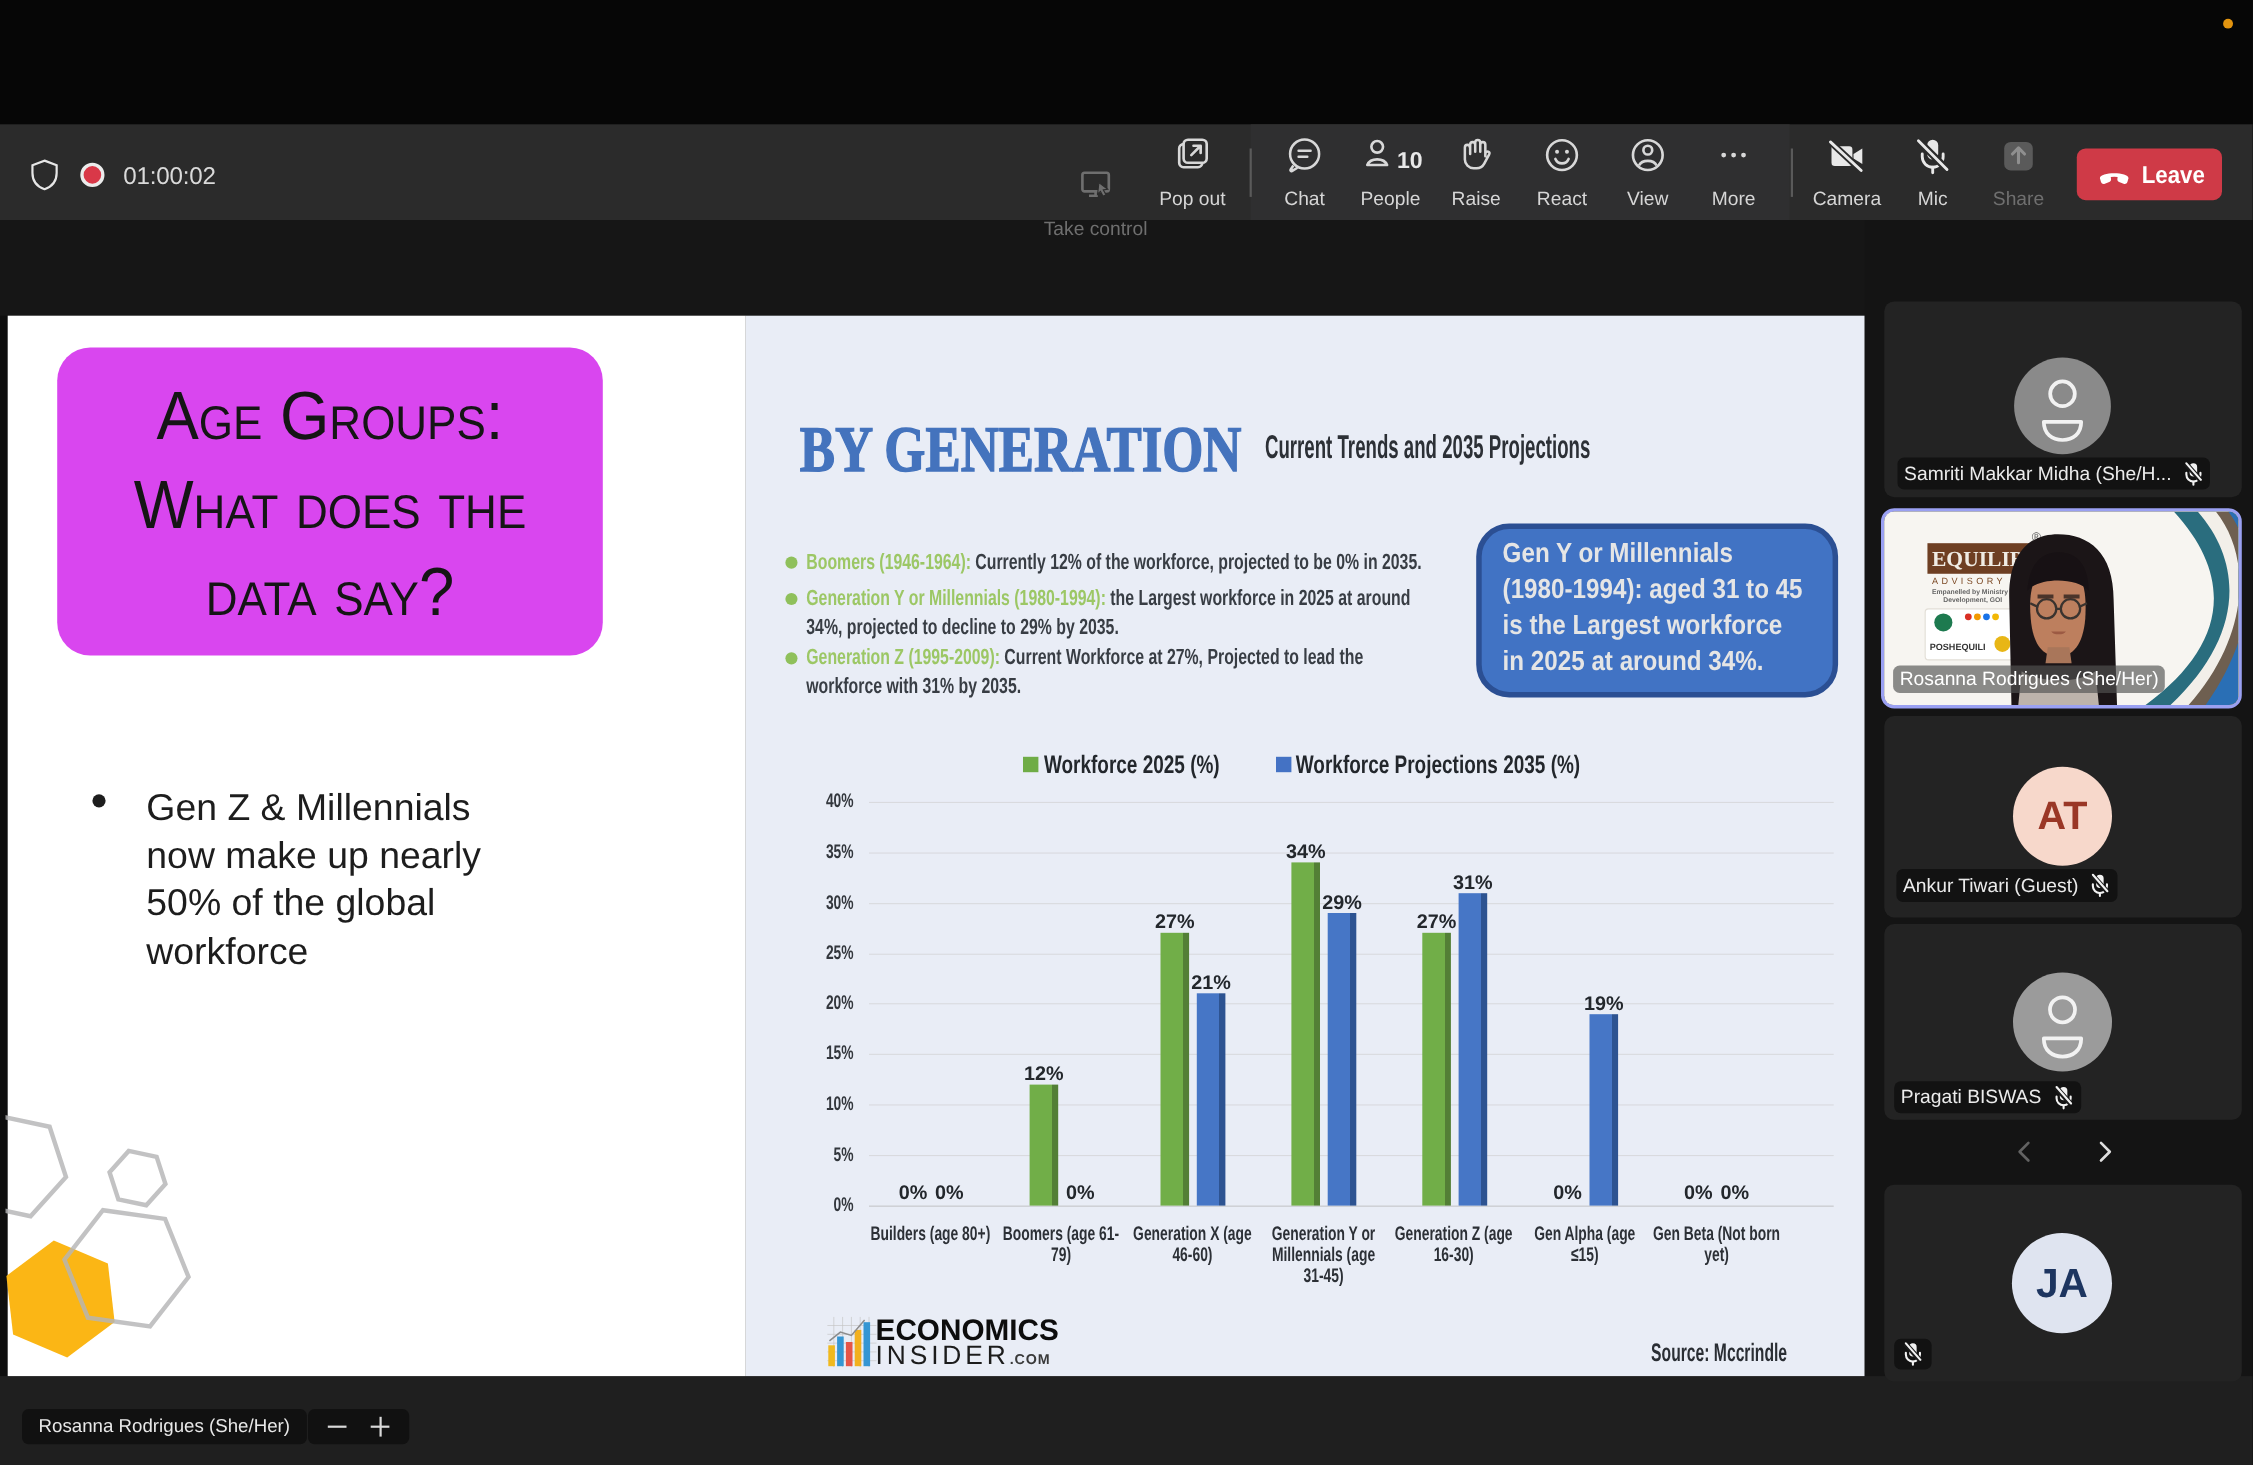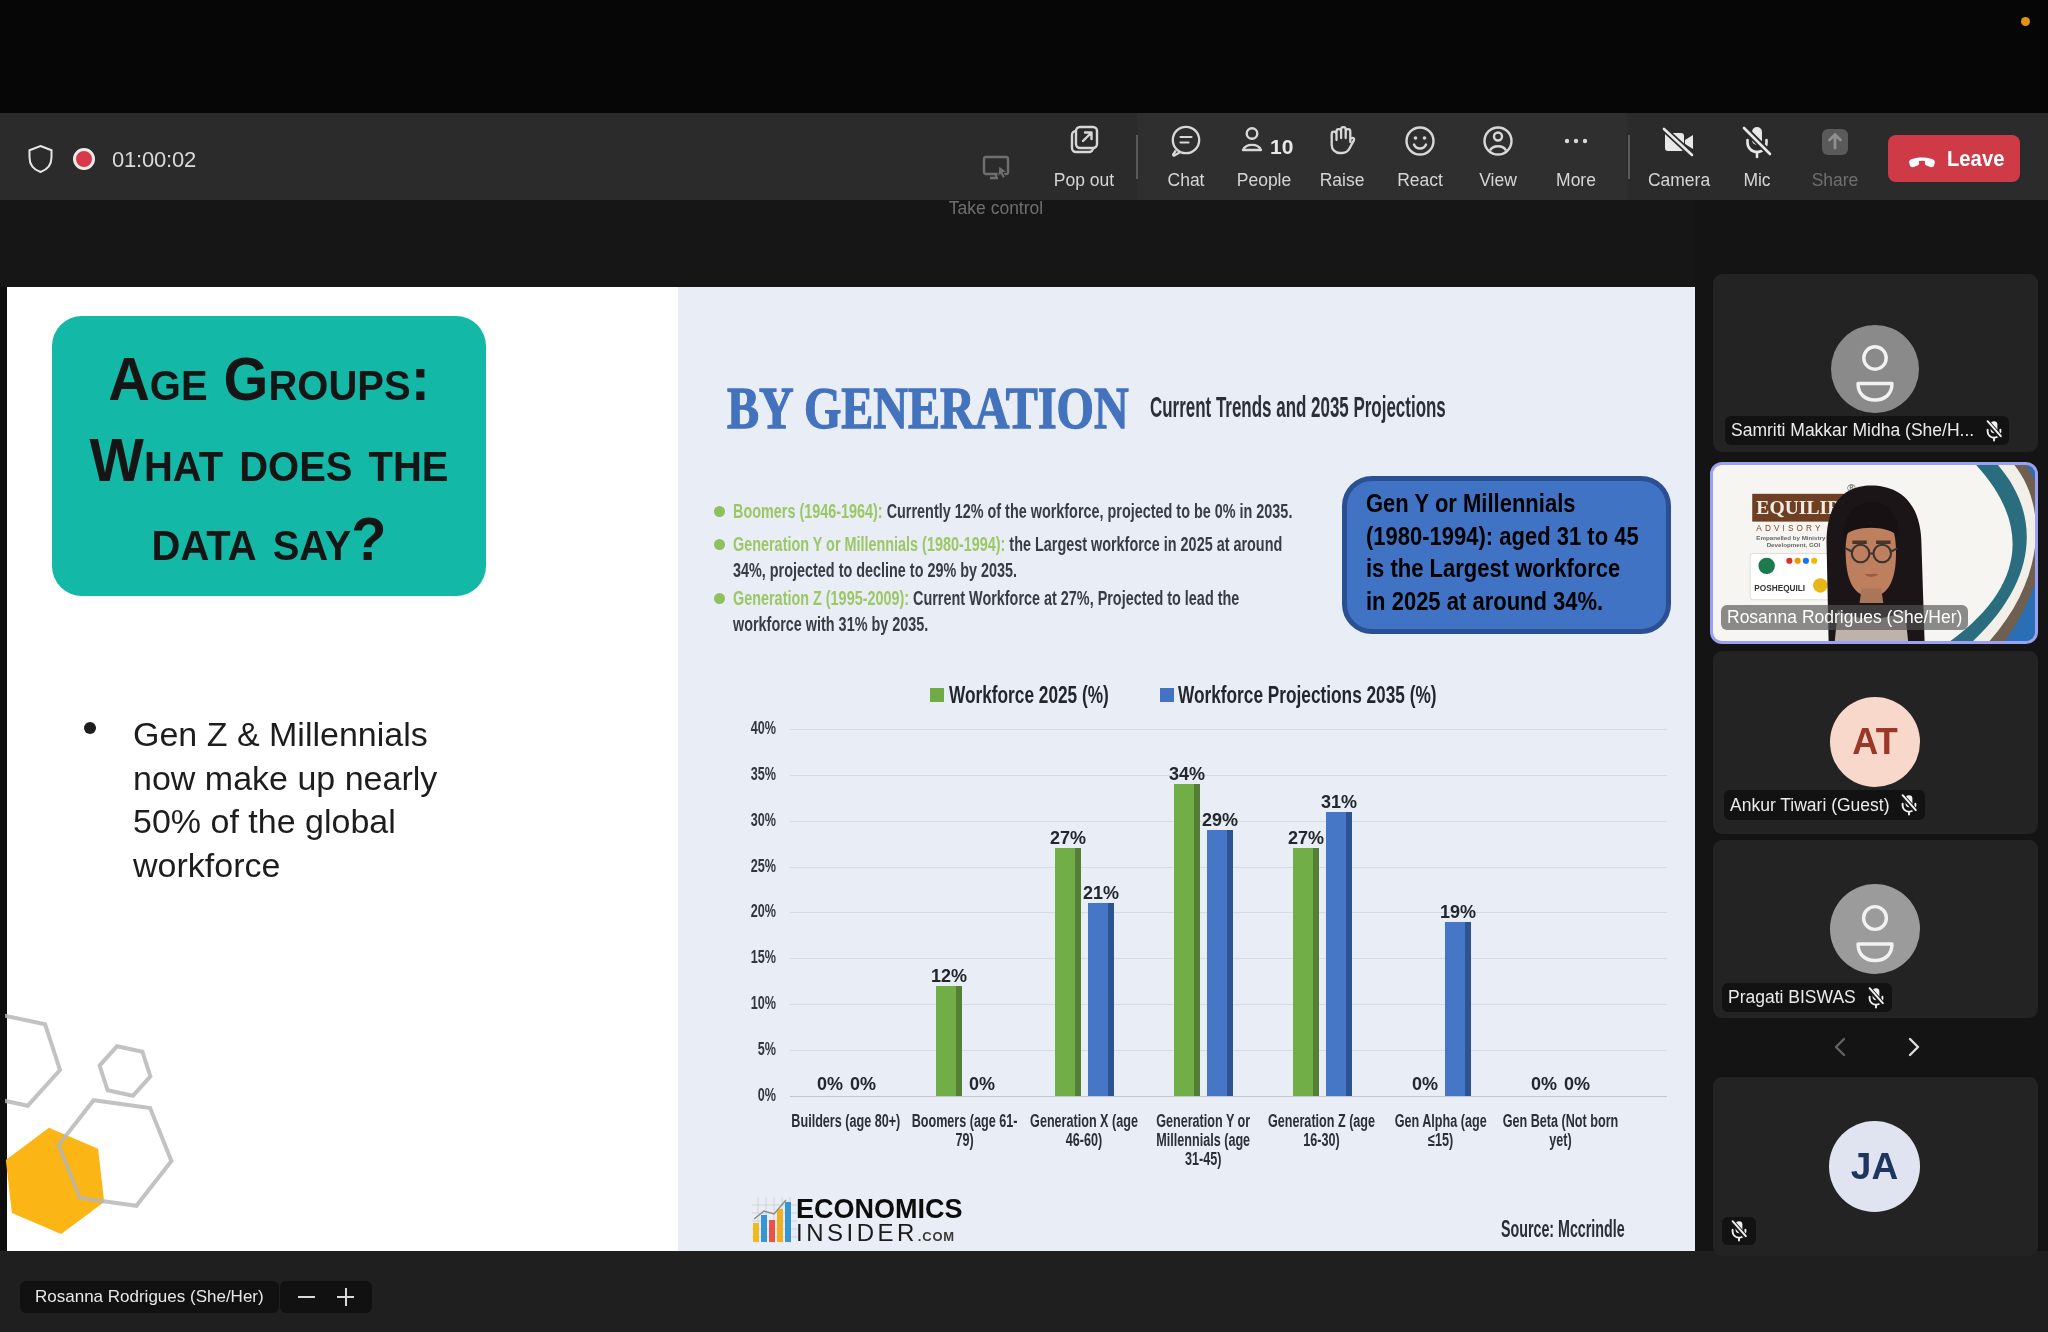--- a/index.html
+++ b/index.html
@@ -10,21 +10,21 @@
   #belowbar{left:0;top:200px;width:2048px;height:1132px;background:#161616;}
   #bottombar{left:0;top:1251px;width:2048px;height:81px;background:#1f1f1f;}
   .tbitem{position:absolute;top:113px;height:87px;color:#d6d6d6;}
   .tbicon{position:absolute;transform:translateX(-50%);top:10px;}
   .tblabel{position:absolute;transform:translateX(-50%);top:57px;font-size:17.5px;white-space:nowrap;}
   .dim{color:#6f6f6f;}
   #orangedot{left:2021px;top:17px;width:9px;height:9px;border-radius:50%;background:#e2940f;}
   
   #slideL{left:7px;top:287px;width:671px;height:964px;background:#ffffff;}
   #slideR{left:678px;top:287px;width:1017px;height:964px;background:#e9edf6;}
-  #titlebox{position:absolute;left:45px;top:29px;width:434px;height:280px;background:#14b8a6;border-radius:30px;font-weight:bold;}
+  #titlebox{position:absolute;left:45px;top:29px;width:496px;height:280px;background:#d946ef;border-radius:30px;}
   #titlebox .t{position:absolute;width:100%;text-align:center;color:#151515;font-variant:small-caps;font-size:62px;transform:scaleX(.93);}
   .cond{display:inline-block;transform-origin:0 50%;white-space:nowrap;}
   .rtitle{position:absolute;color:#4473bd;font-family:"Liberation Serif",serif;font-weight:bold;white-space:nowrap;-webkit-text-stroke:1.3px #4473bd;}
   .gbul{position:absolute;font-weight:bold;color:#383d44;}
   .gdot{position:absolute;width:11px;height:11px;border-radius:50%;background:#8fc05b;}
   .green{color:#9cc765;}
   #bluebox{position:absolute;left:664px;top:189px;width:329px;height:158px;box-sizing:border-box;background:#4173c4;
      border-radius:30px;border:5px solid #2b4f93;}
   
   .grid{position:absolute;left:112px;width:877px;height:1px;background:#d9dade;}
@@ -188,21 +188,21 @@
     <span class="cond" style="transform:scaleX(.72);"><span class="green">Generation Y or Millennials (1980-1994):</span> the Largest workforce in 2025 at around</span><br>
     <span class="cond" style="transform:scaleX(.72);">34%, projected to decline to 29% by 2035.</span>
   </div>
   <div class="gbul" style="left:55px;top:298px;font-size:20px;line-height:26px;">
     <span class="gdot" style="left:-19px;top:8px;"></span>
     <span class="cond" style="transform:scaleX(.72);"><span class="green">Generation Z (1995-2009):</span> Current Workforce at 27%, Projected to lead the</span><br>
     <span class="cond" style="transform:scaleX(.72);">workforce with 31% by 2035.</span>
   </div>
 
   <div id="bluebox">
-    <div class="abs" style="left:19px;top:6px;color:#000000;font-weight:bold;font-size:25px;line-height:32.5px;">
+    <div class="abs" style="left:19px;top:6px;color:#e5e5e5;font-weight:bold;font-size:25px;line-height:32.5px;">
       <span class="cond" style="transform:scaleX(.88);">Gen Y or Millennials</span><br>
       <span class="cond" style="transform:scaleX(.88);">(1980-1994): aged 31 to 45</span><br>
       <span class="cond" style="transform:scaleX(.88);">is the Largest workforce</span><br>
       <span class="cond" style="transform:scaleX(.88);">in 2025 at around 34%.</span>
     </div>
   </div>
 
   <div id="chart">
     <div class="grid" style="top:442px;"></div>
       <div class="ylab" style="left:38px;top:431px;"><span>40%</span></div>

